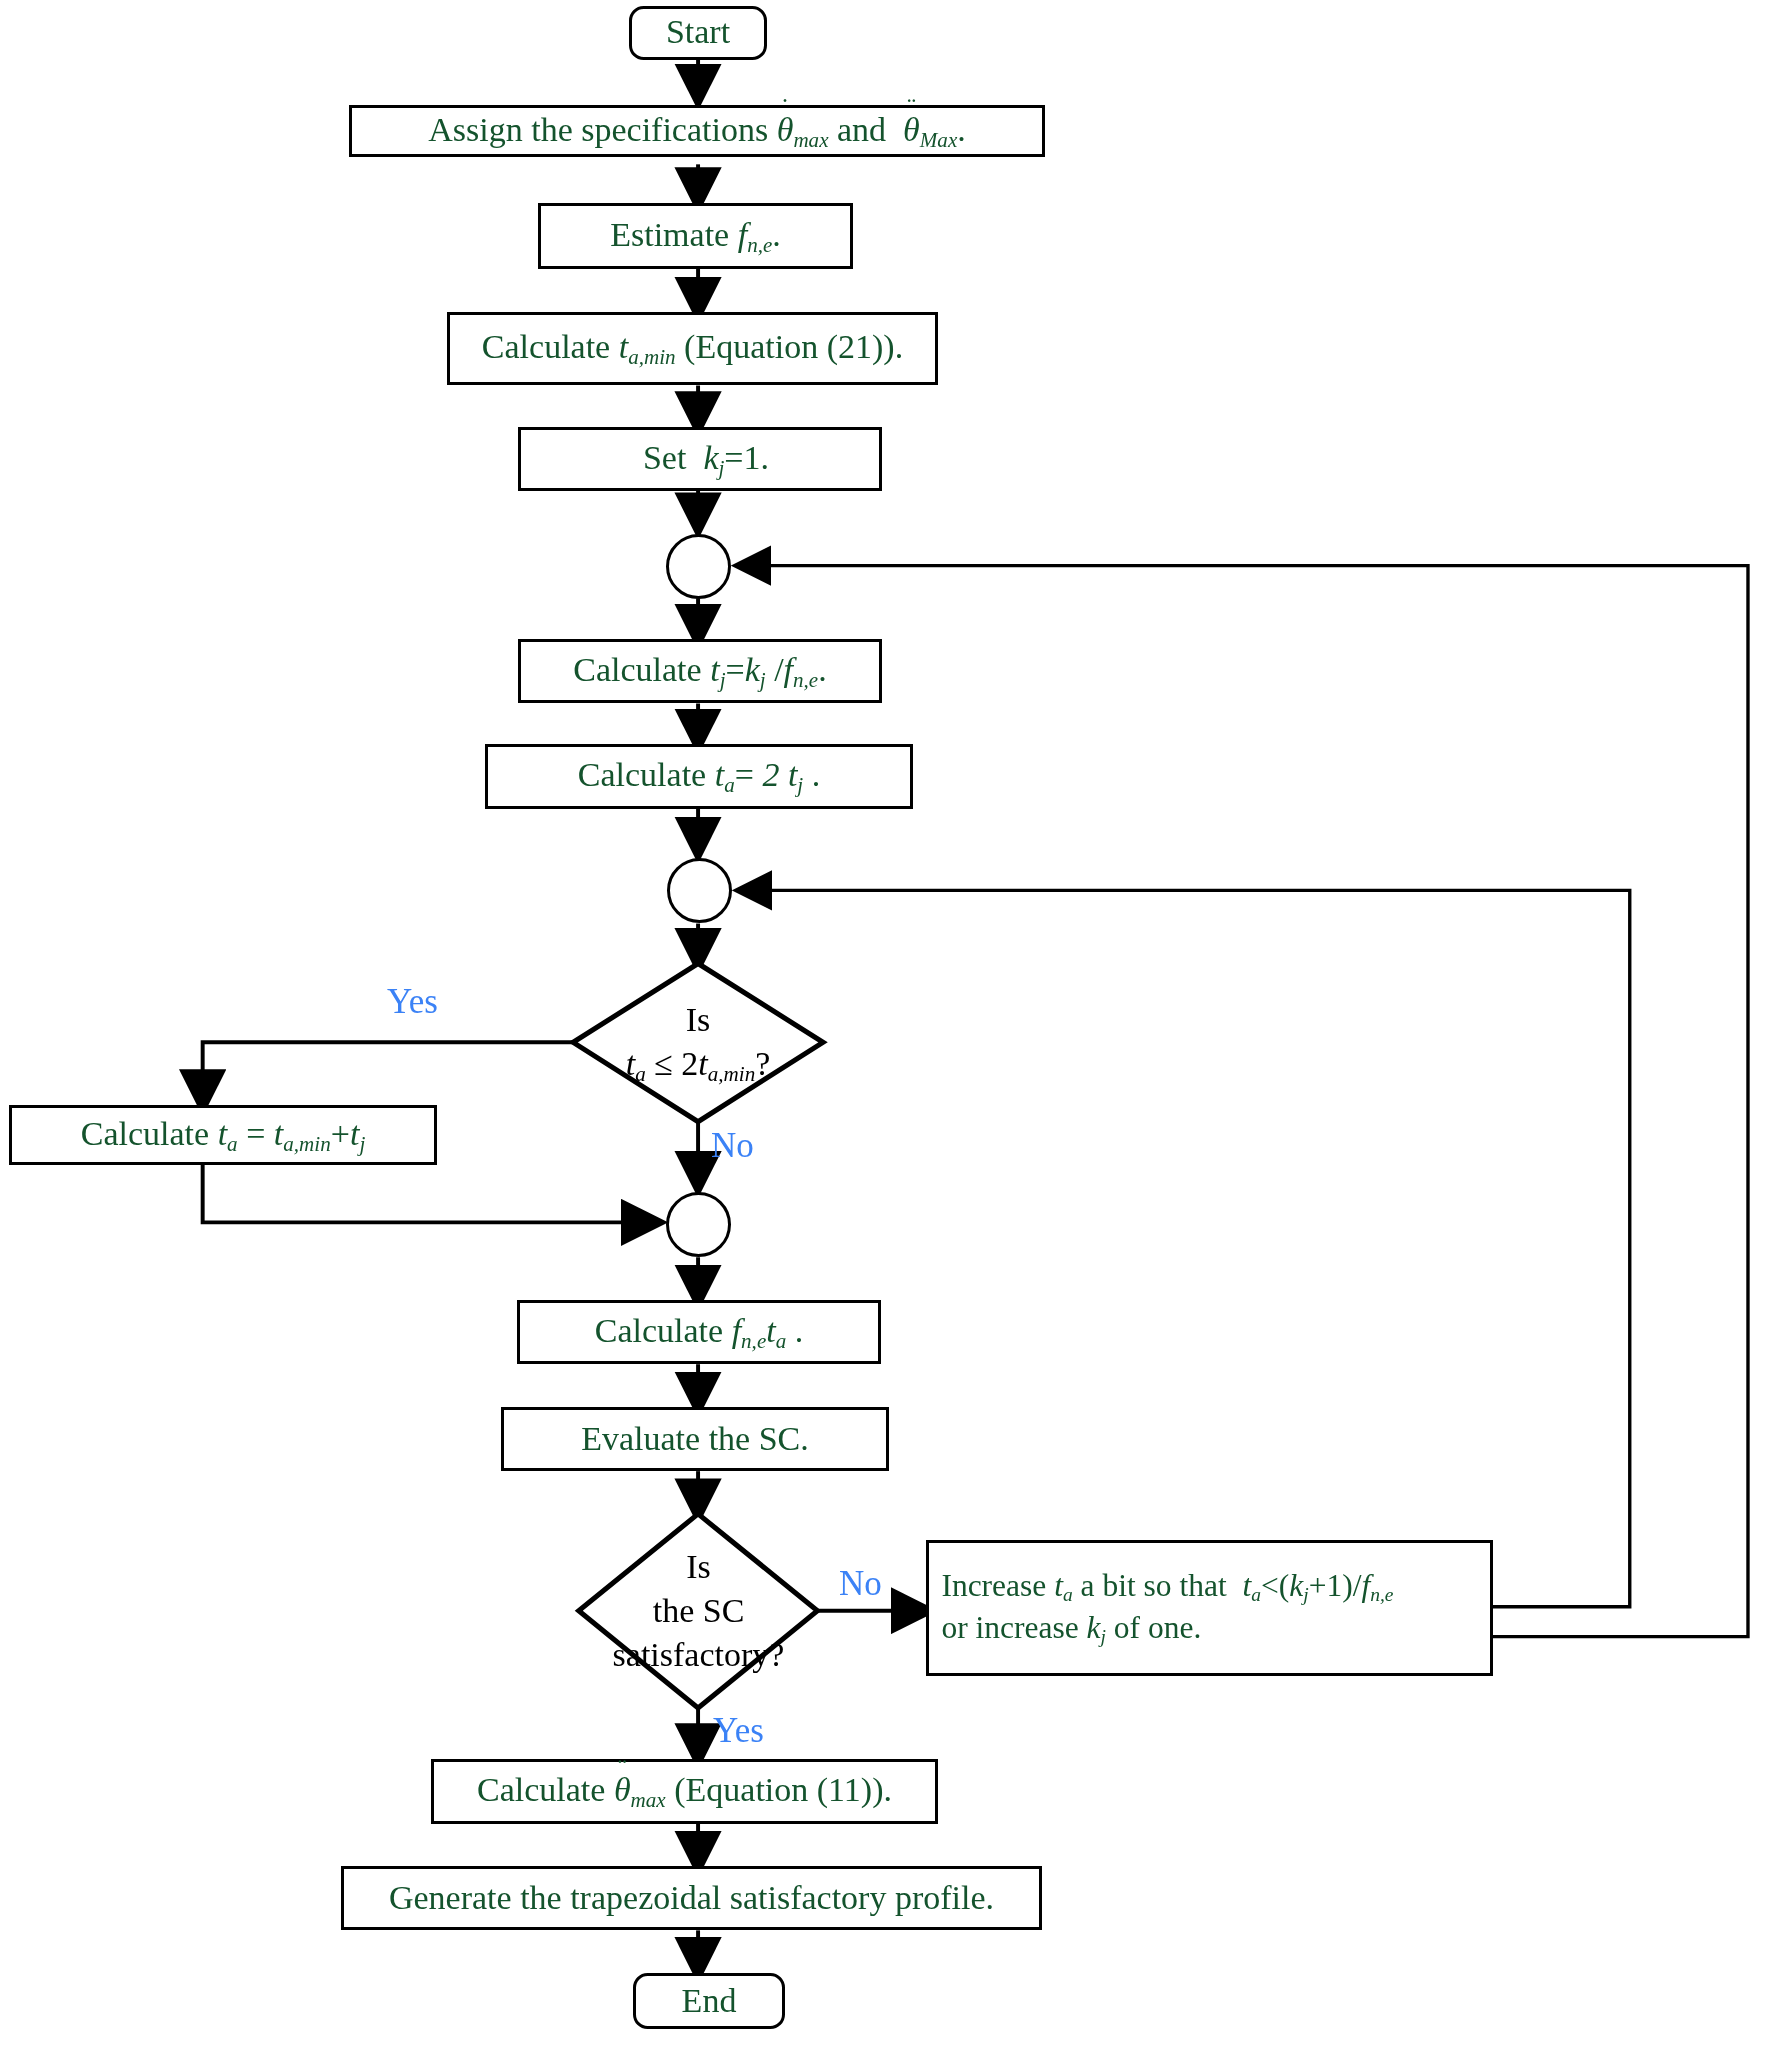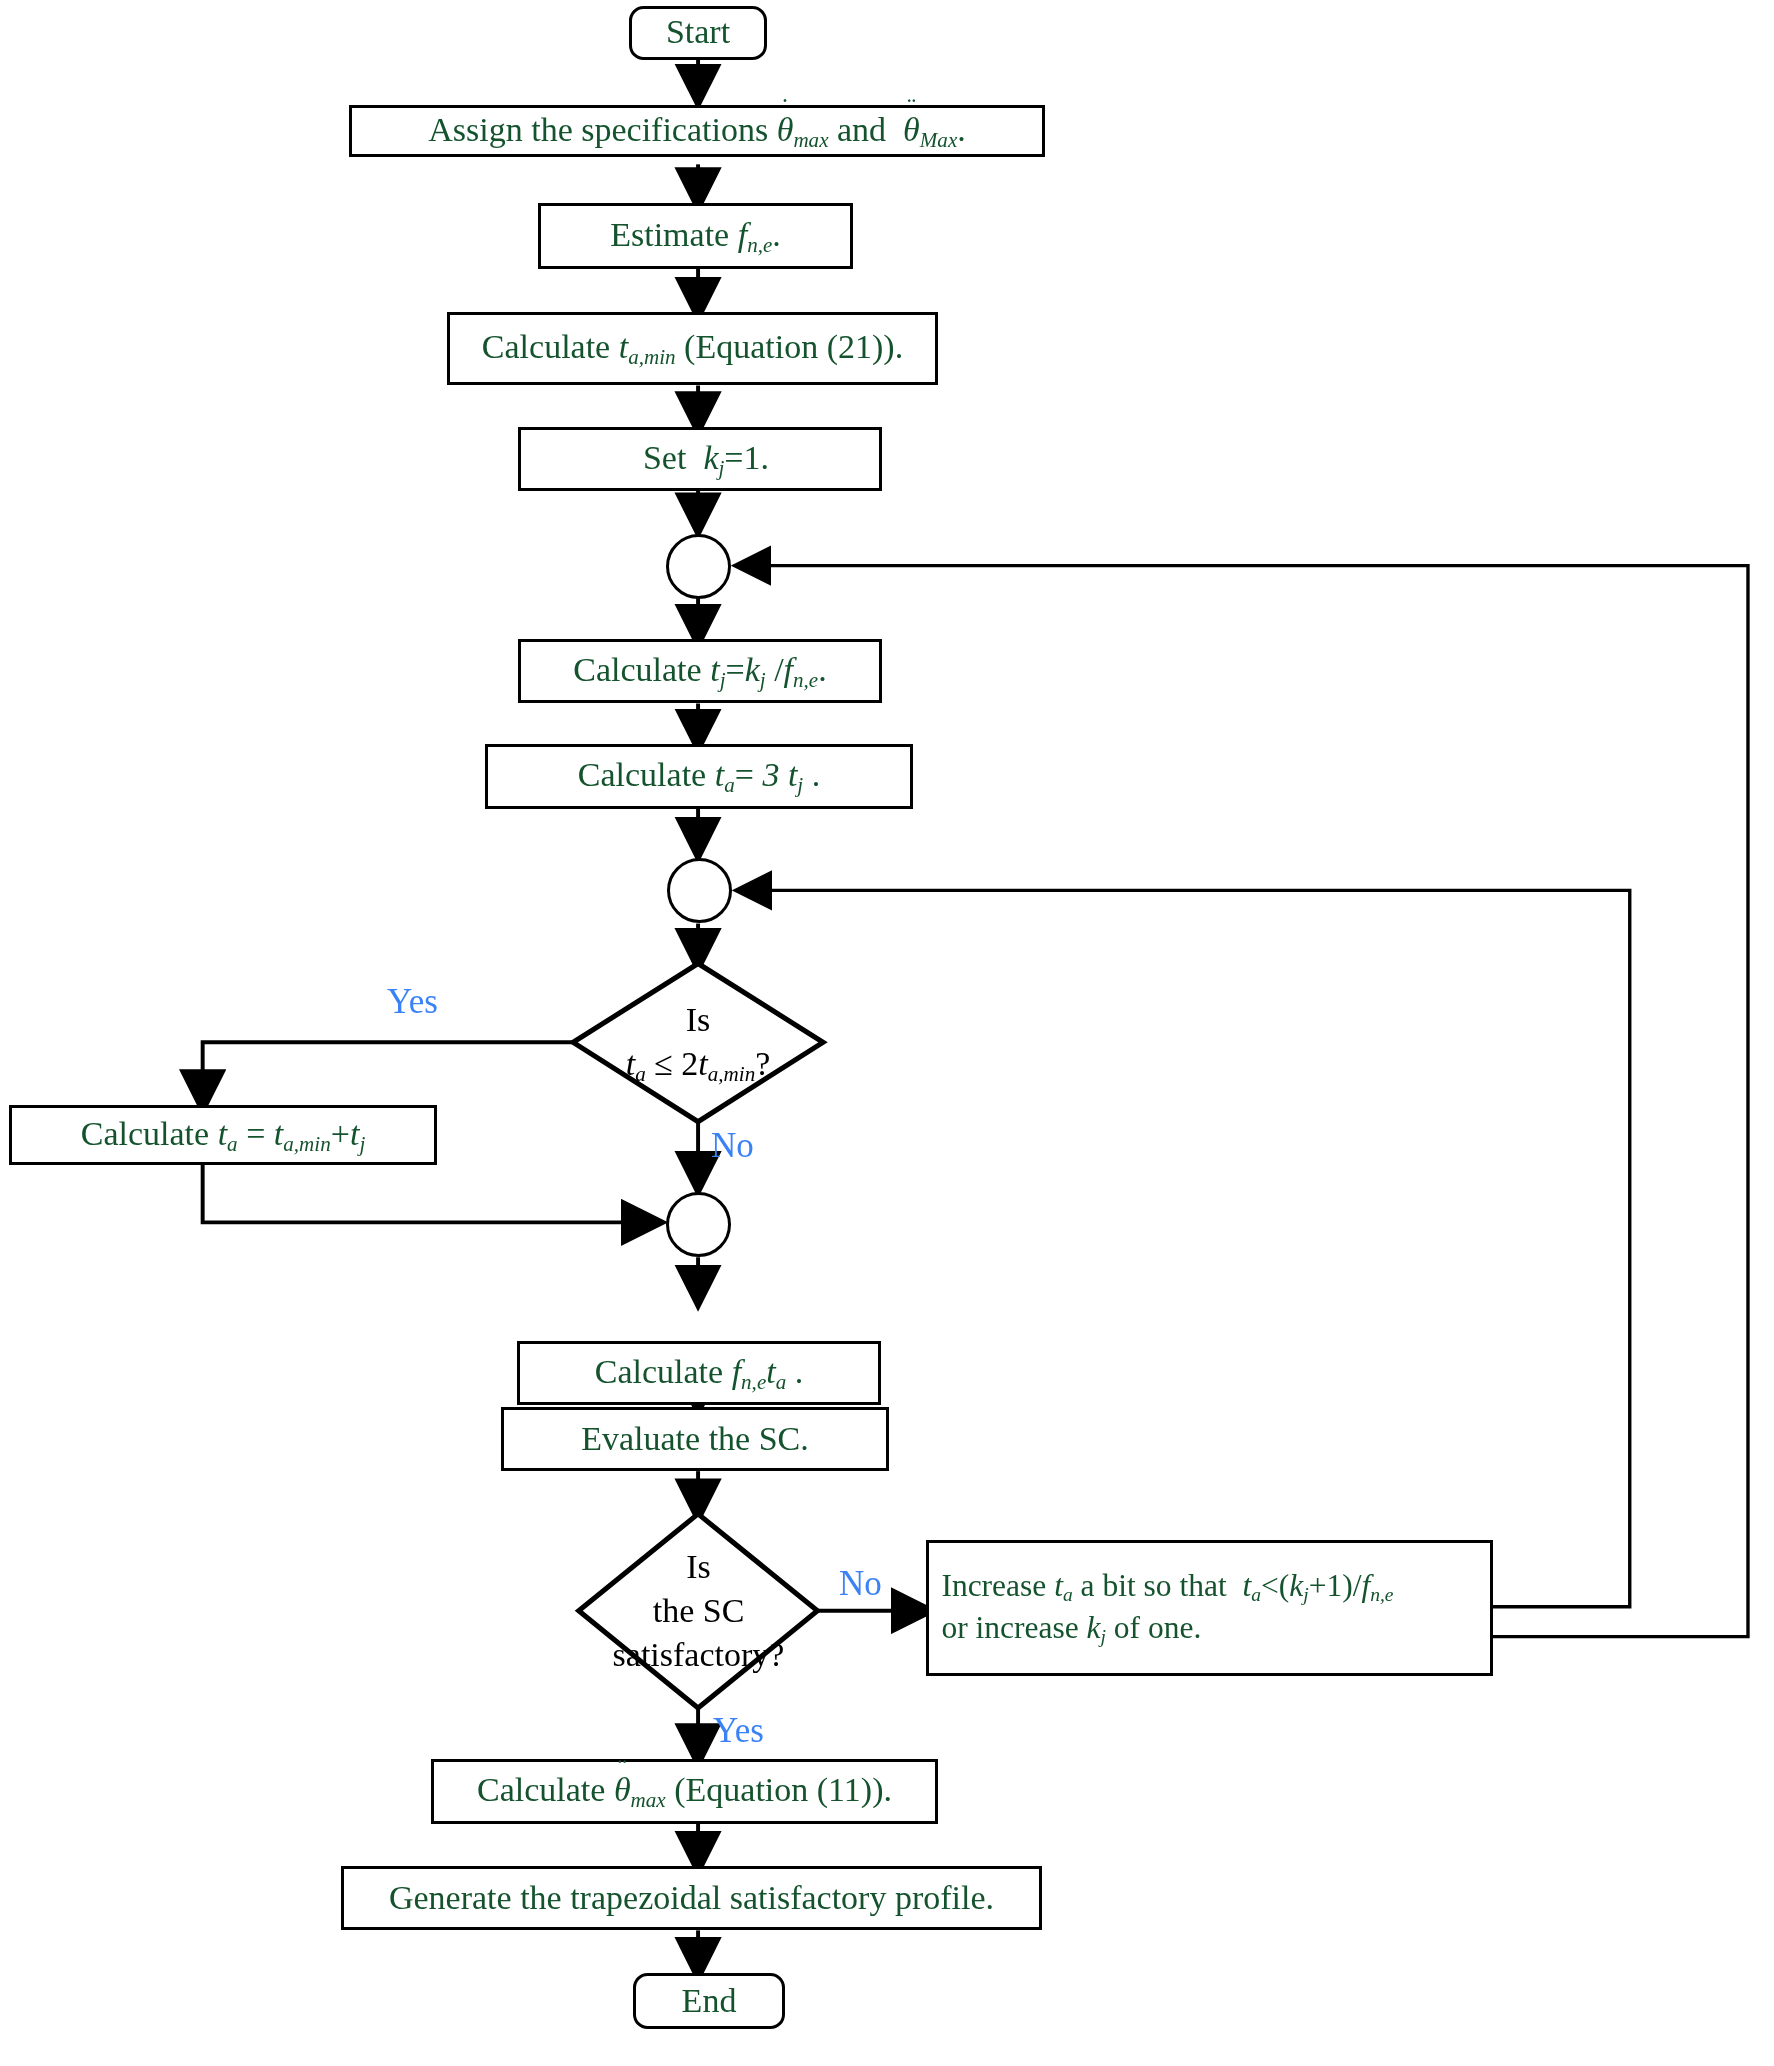--- a/index.html
+++ b/index.html
@@ -158,36 +158,36 @@
     <span class="txt">Set &nbsp;<i>k</i><sub><i>j</i></sub>=1.</span>
   </div>
 
   <div class="connector" style="left:666px; top:534px; width:65px; height:65px;"></div>
 
   <div class="node process" style="left:518px; top:639px; width:364px; height:64px;">
     <span class="txt">Calculate <i>t</i><sub><i>j</i></sub>=<i>k</i><sub><i>j</i></sub> /<i>f</i><sub><i>n,e</i></sub>.</span>
   </div>
 
   <div class="node process" style="left:485px; top:744px; width:428px; height:65px;">
-    <span class="txt">Calculate <i>t</i><sub><i>a</i></sub>= <i>3 t</i><sub><i>j</i></sub> .</span>
+    <span class="txt">Calculate <i>t</i><sub><i>a</i></sub>= <i>2 t</i><sub><i>j</i></sub> .</span>
   </div>
 
   <div class="connector" style="left:667px; top:858px; width:65px; height:65px;"></div>
 
   <div class="decision" style="left:573px; top:964px; width:250px; height:159px;">
     <span class="dlabel">Is<br><i>t</i><sub><i>a</i></sub> ≤ 2<i>t</i><sub><i>a,min</i></sub>?</span>
   </div>
 
   <div class="node process" style="left:9px; top:1105px; width:428px; height:60px;">
     <span class="txt">Calculate <i>t</i><sub><i>a</i></sub> = <i>t</i><sub><i>a,min</i></sub>+<i>t</i><sub><i>j</i></sub></span>
   </div>
 
   <div class="connector" style="left:666px; top:1192px; width:65px; height:65px;"></div>
 
-  <div class="node process" style="left:517px; top:1300px; width:364px; height:64px;margin-top:41px;">
+  <div class="node process" style="left:517px; top:1300px; width:364px; height:64px;">
     <span class="txt">Calculate <i>f</i><sub><i>n,e</i></sub><i>t</i><sub><i>a</i></sub> .</span>
   </div>
 
   <div class="node process" style="left:501px; top:1407px; width:388px; height:64px;">
     <span class="txt">Evaluate the SC.</span>
   </div>
 
   <div class="decision" style="left:579px; top:1514px; width:239px; height:194px;">
     <span class="dlabel">Is<br>the SC<br>satisfactory?</span>
   </div>

